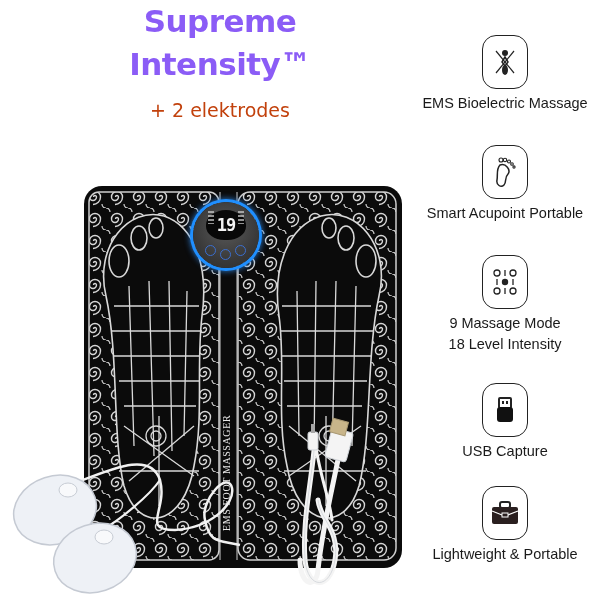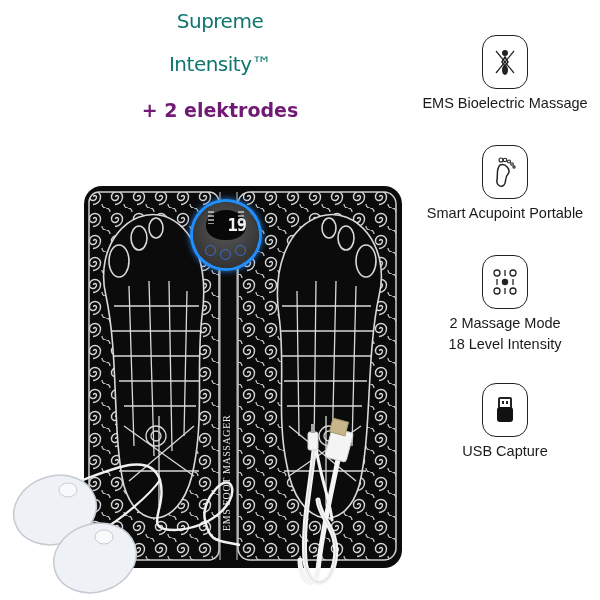--- a/index.html
+++ b/index.html
@@ -2,37 +2,37 @@
 <html><head>
 <meta charset="utf-8">
 <style>
   html, body { margin: 0; padding: 0; }
   body {
     width: 600px; height: 600px; background: #ffffff; position: relative; overflow: hidden;
     font-family: "Liberation Sans", sans-serif; color: #111;
   }
   .title-block { position: absolute; left: 90px; top: 0; width: 260px; text-align: center; }
   .title-line {
-    font-family: "DejaVu Sans", sans-serif; font-weight: normal; font-size: 20px; line-height: 43px;
-    color: #0f766e; letter-spacing: -0.5px;
+    font-family: "DejaVu Sans", sans-serif; font-weight: bold; font-size: 31px; line-height: 43px;
+    color: #8b5cf6; letter-spacing: -0.5px;
   }
   .subtitle {
-    font-family: "DejaVu Sans", sans-serif; font-weight: bold; font-size: 19px; line-height: 24px;
-    margin-top: 12px; color: #701a75;
+    font-family: "DejaVu Sans", sans-serif; font-weight: normal; font-size: 19px; line-height: 24px;
+    margin-top: 12px; color: #c2410c;
   }
   .mat { position: absolute; left: 84px; top: 186px; width: 318px; height: 382px; }
   .mat svg { display: block; }
   .controller {
     position: absolute; left: 193px; top: 202px; width: 66px; height: 66px; border-radius: 50%;
     background: radial-gradient(circle at 50% 40%, #5a5a5a 0%, #3a3a3a 60%, #2a2a2a 100%);
     box-shadow: 0 0 0 3px #1f8fff, 0 0 6px 3px #2e7fd8;
   }
   .display {
     position: absolute; left: 13px; top: 8px; width: 40px; height: 30px; border-radius: 50% 50% 46% 46%;
-    background: #080808; display: flex; align-items: center; justify-content: flex-end;
+    background: #080808; display: flex; align-items: center; justify-content: center;
   }
   .display-value {
     color: #f4f4f4; font-family: "DejaVu Sans Mono", monospace; font-weight: bold; font-size: 17px;
     letter-spacing: -1px;
   }
   .display-side { position: absolute; top: 9px; width: 6px; height: 13px;
     background: repeating-linear-gradient(#cfcfcf 0 2px, transparent 2px 4px); opacity: .7; }
   .ctrl-btn {
     position: absolute; top: 44px; width: 11px; height: 11px; border-radius: 50%;
     border: 1.5px solid #3b6fd0; box-sizing: border-box;
@@ -185,29 +185,40 @@
         <circle cx="22" cy="6" r="3" fill="none" stroke="#222" stroke-width="1.3"></circle>
         <circle cx="6" cy="24" r="3" fill="none" stroke="#222" stroke-width="1.3"></circle>
         <circle cx="22" cy="24" r="3" fill="none" stroke="#222" stroke-width="1.3"></circle>
         <circle cx="14" cy="15" r="3.2" fill="#222"></circle>
         <line x1="14" y1="3" x2="14" y2="9" stroke="#222" stroke-width="1.3"></line>
         <line x1="14" y1="21" x2="14" y2="27" stroke="#222" stroke-width="1.3"></line>
         <line x1="6" y1="12" x2="6" y2="18" stroke="#222" stroke-width="1.3"></line>
         <line x1="22" y1="12" x2="22" y2="18" stroke="#222" stroke-width="1.3"></line>
       </svg>
     </div>
-    <div class="feature-label">2 Massage Mode</div>
+    <div class="feature-label">9 Massage Mode</div>
     <div class="feature-label" style="margin-top:0">18 Level Intensity</div>
   </div>
 
   <div class="feature" style="top:383px">
     <div class="icon-box">
       <svg width="22" height="28" viewBox="0 0 22 28">
         <rect x="5" y="2" width="12" height="10" rx="1" fill="#fff" stroke="#222" stroke-width="2"></rect>
         <rect x="8" y="5" width="2" height="3" fill="#222"></rect>
         <rect x="12" y="5" width="2" height="3" fill="#222"></rect>
         <rect x="3" y="11" width="16" height="15" rx="3" fill="#111"></rect>
       </svg>
     </div>
     <div class="feature-label">USB Capture</div>
   </div>
 
+  <div class="feature" style="top:486px">
+    <div class="icon-box">
+      <svg width="30" height="26" viewBox="0 0 30 26">
+        <rect x="10" y="2" width="10" height="6" rx="2" fill="none" stroke="#222" stroke-width="2"></rect>
+        <rect x="2" y="7" width="26" height="17" rx="2" fill="#2a1f1f"></rect>
+        <path d="M2 11 L12 15 L18 15 L28 11" fill="none" stroke="#fff" stroke-width="1.2"></path>
+        <rect x="12" y="13" width="6" height="4" fill="#2a1f1f" stroke="#fff" stroke-width="1"></rect>
+      </svg>
+    </div>
+    <div class="feature-label">Lightweight &amp; Portable</div>
+  </div>
 </div>
 
 </body></html>

